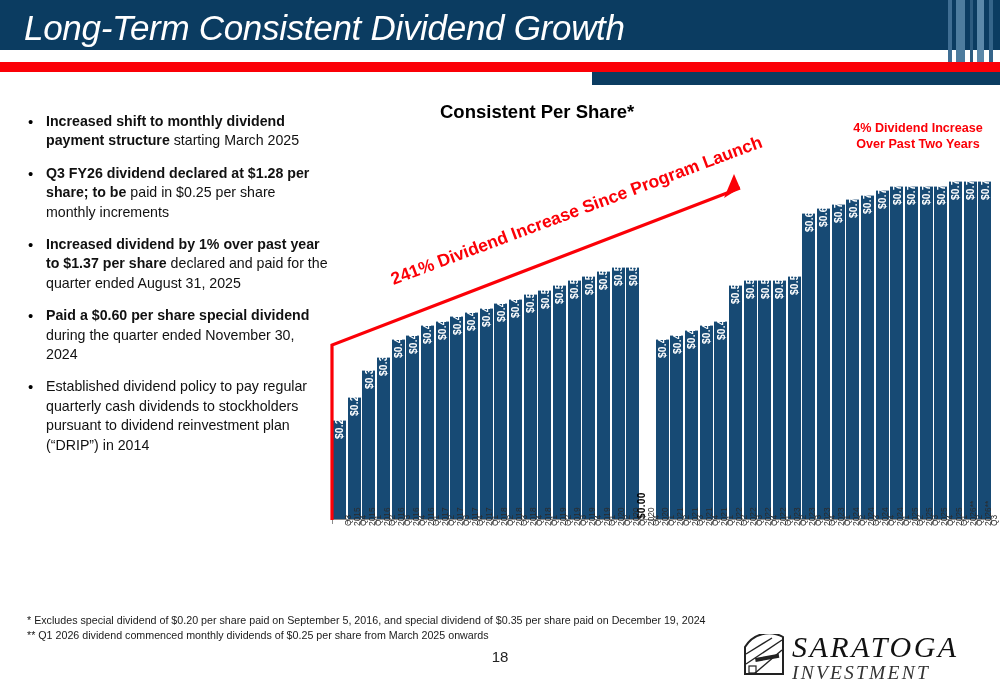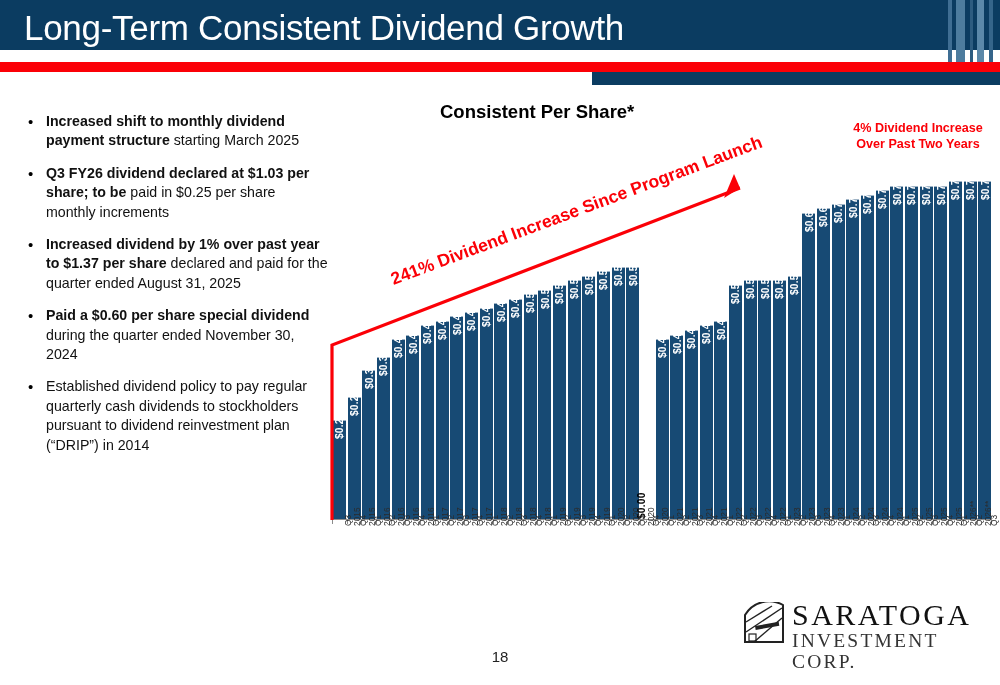--- a/index.html
+++ b/index.html
@@ -8,20 +8,21 @@
     background:#ffffff;
     font-family:"Liberation Sans", sans-serif;
     overflow:hidden;
     position:relative;
   }
 
   
   #header-band{
     position:absolute;left:0;top:0;width:1000px;height:50px;
     background:#0b3c61;
+    font-style:italic;
   }
   #header-stripes{
     position:absolute;right:0;top:0;width:60px;height:62px;overflow:hidden;
   }
   #header-stripes i{position:absolute;top:0;height:62px;display:block;}
   #slide-title{
     position:absolute;left:24px;top:8px;
     color:#ffffff;
     font-size:35px;
     letter-spacing:-0.3px;
@@ -112,21 +113,21 @@
     position:absolute;left:27px;top:613px;width:760px;
     font-size:10.7px;line-height:14.5px;color:#1a1a1a;
   }
   #page-number{
     position:absolute;left:0;top:648px;width:1000px;text-align:center;
     font-size:15px;color:#222;
   }
 
   
   #logo{
-    position:absolute;left:742px;top:600px;width:250px;height:48px;
+    position:absolute;left:742px;top:632px;width:250px;height:48px;font-style:italic;
   }
   #logo-mark{position:absolute;left:0;top:2px;width:44px;height:42px;}
   #logo-text{position:absolute;left:50px;top:0px;}
   #logo-top{
     font-family:"Liberation Serif", serif;font-size:30px;color:#111;
     letter-spacing:2.5px;line-height:30px;
   }
   #logo-bot{
     font-family:"Liberation Serif", serif;font-size:19.5px;color:#333;
     letter-spacing:2.2px;line-height:21px;
@@ -148,21 +149,21 @@
 <div id="red-rule"></div>
 <div id="blue-underband"></div>
 
 <div id="bullets">
   <div class="bullet">
     <span class="dot">•</span>
     <span class="btext"><b>Increased shift to monthly dividend payment structure</b><span> starting March 2025</span></span>
   </div>
   <div class="bullet">
     <span class="dot">•</span>
-    <span class="btext"><b>Q3 FY26 dividend declared at $1.03 per share; to be</b><span> paid in $0.25 per share monthly increments</span></span>
+    <span class="btext"><b>Q3 FY26 dividend declared at $1.28 per share; to be</b><span> paid in $0.25 per share monthly increments</span></span>
   </div>
   <div class="bullet">
     <span class="dot">•</span>
     <span class="btext"><b>Increased dividend by 1% over past year to $1.37 per share</b><span> declared and paid for the quarter ended August 31, 2025</span></span>
   </div>
   <div class="bullet">
     <span class="dot">•</span>
     <span class="btext"><b>Paid a $0.60 per share special dividend</b><span> during the quarter ended November 30, 2024</span></span>
   </div>
   <div class="bullet">
@@ -407,20 +408,22 @@
   </div>
 
 <svg id="trend-svg" viewBox="0 0 690 390">
   <polyline points="22,370 22,195 430,38" fill="none" stroke="#fb0007" stroke-width="3.2"></polyline>
   <polygon points="430,38 414,48 424,24" fill="#fb0007"></polygon>
 </svg>
 <div id="trend-caption">241% Dividend Increase Since Program Launch</div>
 <div id="growth-callout">4% Dividend Increase Over Past Two Years</div>
 
 <div id="footnotes">
+  <div>* Excludes special dividend of $0.20 per share paid on September 5, 2016, and special dividend of $0.35 per share paid on December 19, 2024</div>
+  <div>** Q1 2026 dividend commenced monthly dividends of $0.25 per share from March 2025 onwards</div>
 </div>
 <div id="page-number">18</div>
 
 <div id="logo">
   <svg id="logo-mark" viewBox="0 0 44 42">
     <path d="M3 40 L3 13 A28 28 0 0 1 41 3 L41 40 Z" fill="none" stroke="#222" stroke-width="2"></path>
     <path d="M4 30 L40 6" stroke="#222" stroke-width="1.4" fill="none"></path>
     <path d="M4 20 L30 4" stroke="#222" stroke-width="1.4" fill="none"></path>
     <path d="M12 40 L40 16" stroke="#222" stroke-width="1.4" fill="none"></path>
     <rect x="13" y="24" width="24" height="4" fill="#222" transform="rotate(-10 13 24)"></rect>

